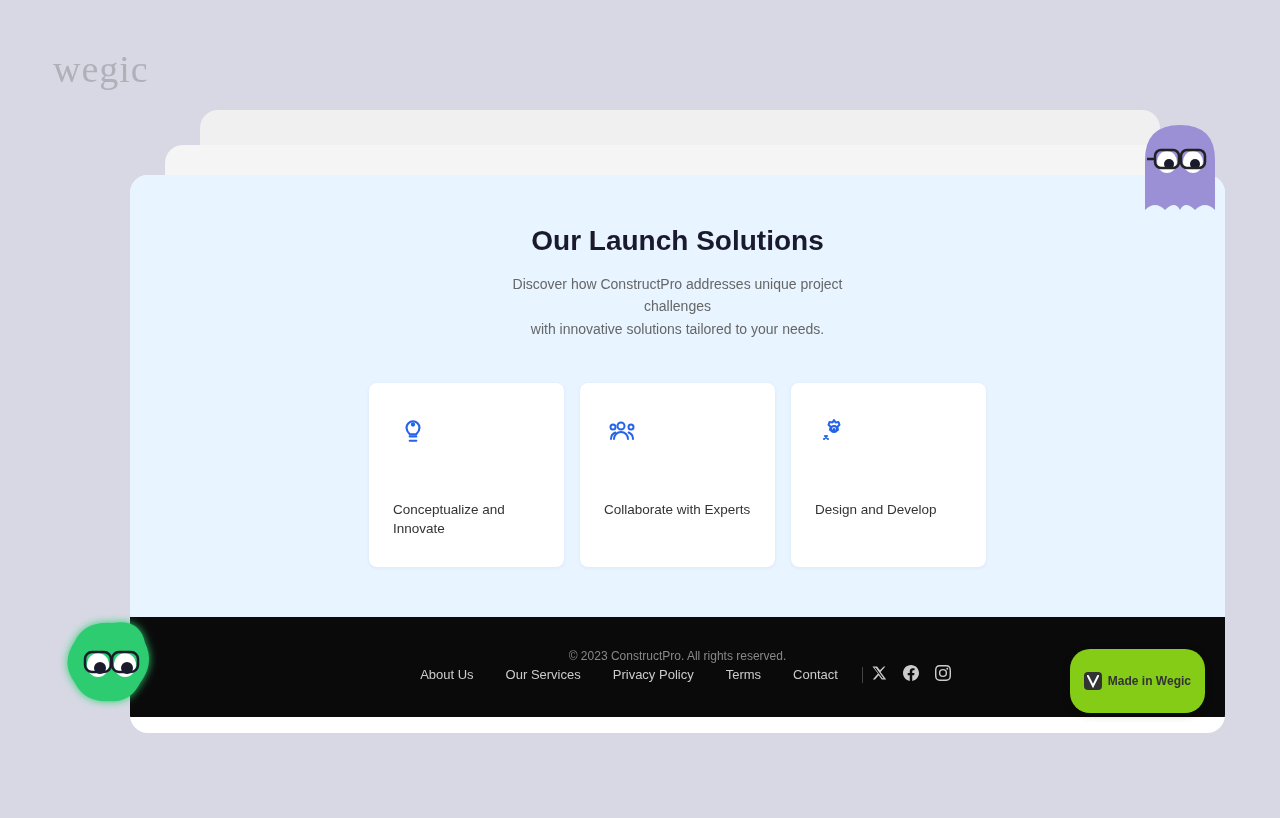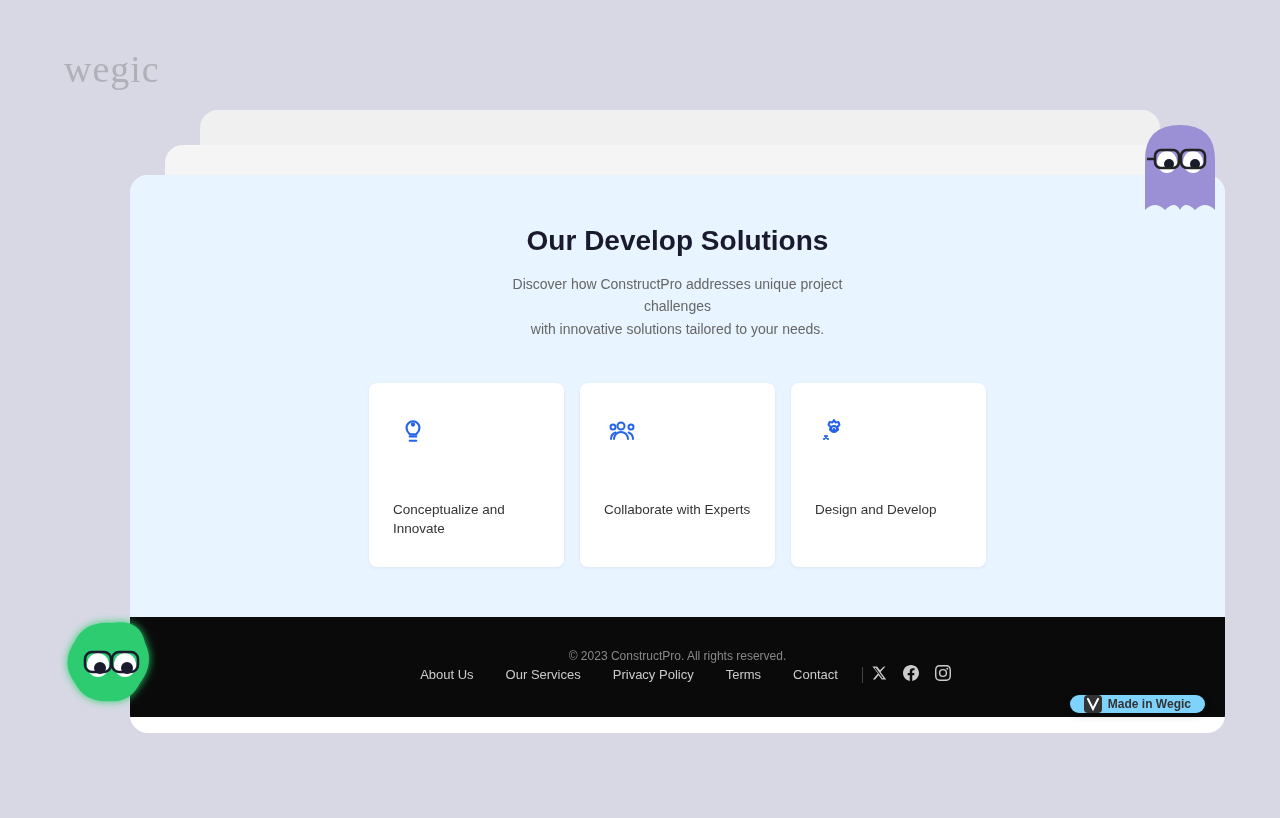--- a/index.html
+++ b/index.html
@@ -9,21 +9,21 @@
       background: #d8d8e4;
       font-family: -apple-system, BlinkMacSystemFont, 'Segoe UI', sans-serif;
       position: relative;
       overflow: hidden;
     }
 
     
     .wegic-logo {
       position: absolute;
       top: 40px;
-      left: 59px;
+      left: 48px;
       font-size: 36px;
       font-family: 'Brush Script MT', cursive;
       color: #0f766e;
       font-weight: 400;
       z-index: 10;
       letter-spacing: 1px;
     }
 
     
     .ghost-mascot {
@@ -181,23 +181,23 @@
       font-size: 16px;
       color: #ccc;
       cursor: pointer;
     }
 
     
     .made-in-wegic {
       position: absolute;
       bottom: 105px;
       right: 75px;
-      background: #7dd3fc;
+      background: #84cc16;
       border-radius: 20px;
-      padding: 0 14px;
+      padding: 23px 14px;
       font-size: 12px;
       font-weight: 600;
       color: #333;
       display: flex;
       align-items: center;
       gap: 6px;
       box-shadow: 0 2px 8px rgba(0,0,0,0.2);
       z-index: 10;
       text-align: center;
     }
@@ -275,21 +275,21 @@
     <line x1="56" y1="49" x2="57" y2="49" stroke="#1a1a2e" stroke-width="2.5"></line>
   </svg>
 </div>
 
 <div class="bg-card-1"></div>
 <div class="bg-card-2"></div>
 
 <div class="main-card">
 
   <div class="solutions-section">
-    <h2 class="solutions-title">Our Develop Solutions</h2>
+    <h2 class="solutions-title">Our Launch Solutions</h2>
     <p class="solutions-subtitle">
       <span>Discover how ConstructPro addresses unique project challenges</span><br>
       <span>with innovative solutions tailored to your needs.</span>
     </p>
 
     <div class="cards-grid">
 
       <div class="solution-card">
         <div class="card-icon icon-blue">
           <svg width="26" height="26" viewBox="0 0 24 24" fill="none" stroke="#2563eb" stroke-width="2" stroke-linecap="round" stroke-linejoin="round">

